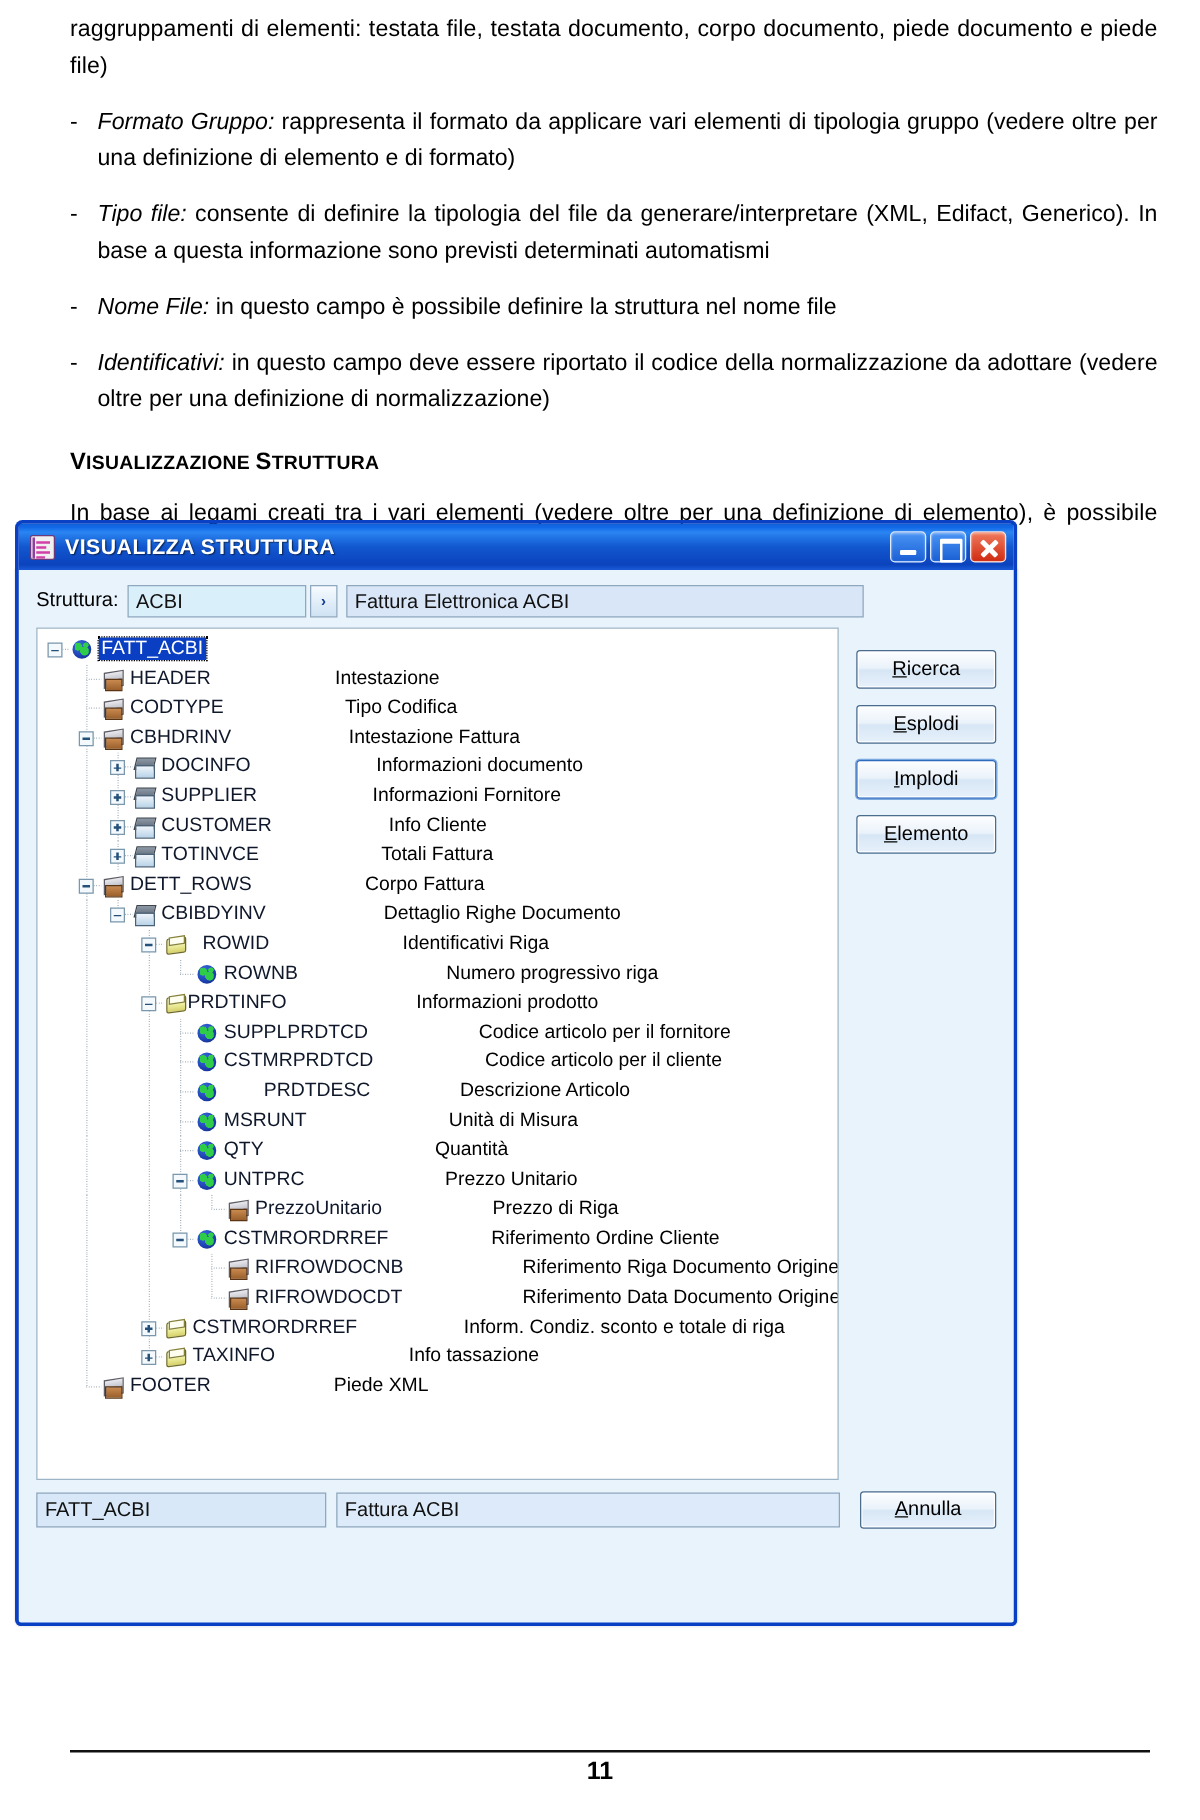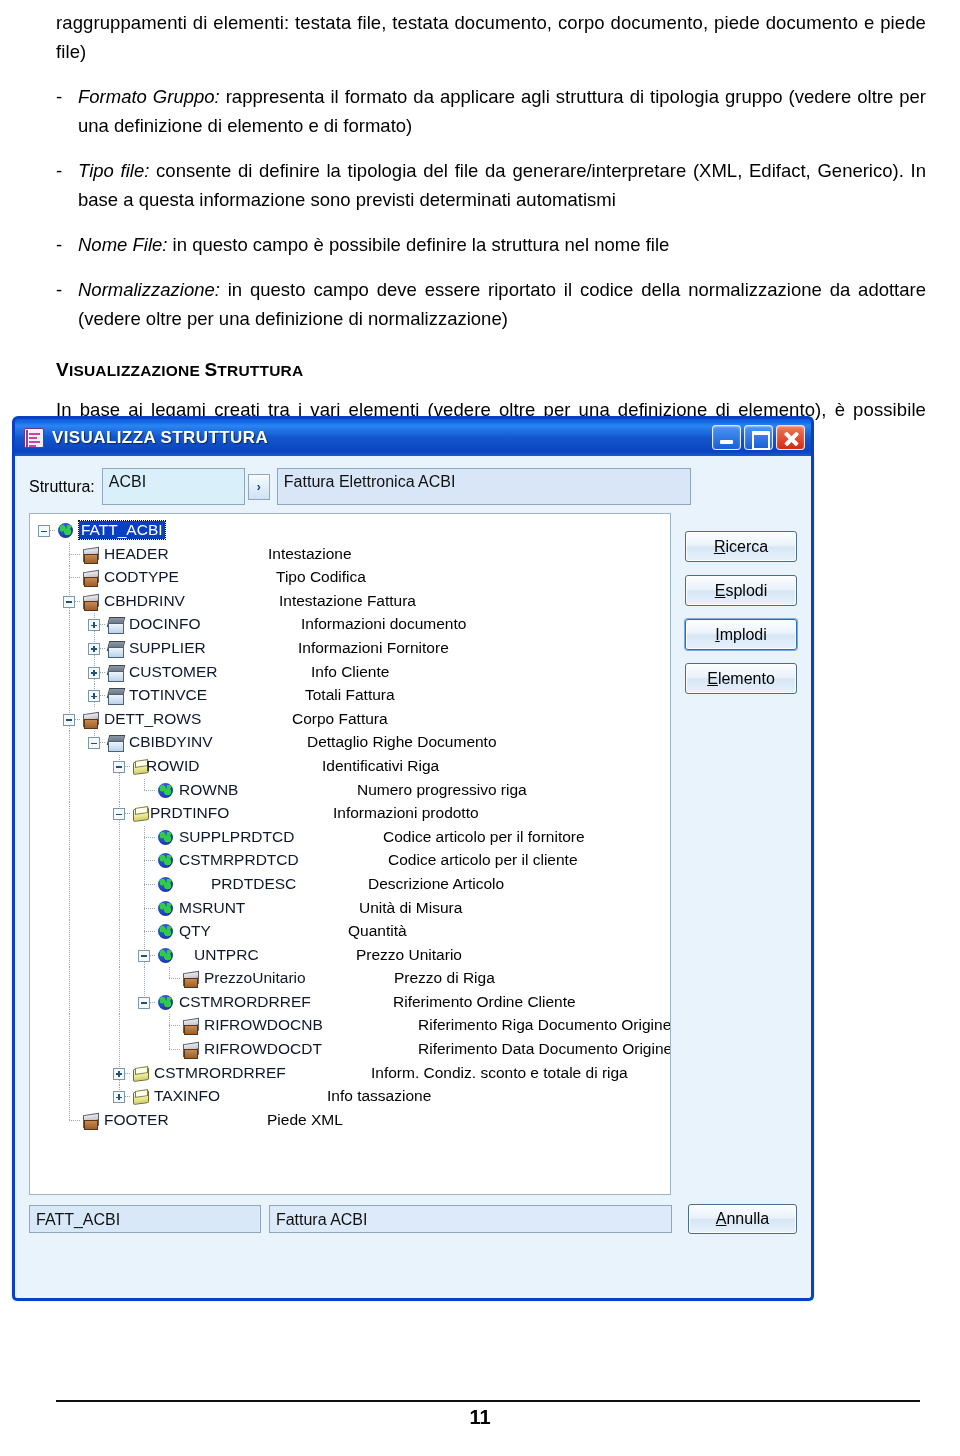--- a/index.html
+++ b/index.html
@@ -126,21 +126,21 @@
   .struttura-row {
     display:flex; align-items:center;
     padding:12px 0 8px 14px;
   }
   .struttura-label { font-size:16px; margin-right:7px; white-space:nowrap; }
   .fld {
     border:1px solid #8fa8bd;
     background:#dceefb;
     font-size:16px;
     padding:2px 6px;
-    height:37px;
+    height:26px;
     line-height:21px;
     color:#111;
     overflow:hidden;
     white-space:nowrap;
   }
   .fld.code { width:143px; background:#d9f0fb; }
   .fld.desc { width:414px; background:#d9e6f7; margin-left:7px; }
   .lookup-btn {
     width:22px; height:26px;
     border:1px solid #8fa8bd;
@@ -299,36 +299,36 @@
 </style>
 </head>
 <body>
 
 <div class="doc">
 
   <p class="para">raggruppamenti di elementi: testata file, testata documento, corpo documento, piede documento e piede file)</p>
 
   <div class="bullet-row">
     <div class="bullet-dash">-</div>
-    <div class="bullet-body"><span class="it">Formato Gruppo:</span><span> rappresenta il formato da applicare agli struttura di tipologia gruppo (vedere oltre per una definizione di elemento e di formato)</span></div>
+    <div class="bullet-body"><span class="it">Formato Gruppo:</span><span> rappresenta il formato da applicare vari elementi di tipologia gruppo (vedere oltre per una definizione di elemento e di formato)</span></div>
   </div>
 
   <div class="bullet-row">
     <div class="bullet-dash">-</div>
     <div class="bullet-body"><span class="it">Tipo file:</span><span> consente di definire la tipologia del file da generare/interpretare (XML, Edifact, Generico). In base a questa informazione sono previsti determinati automatismi</span></div>
   </div>
 
   <div class="bullet-row">
     <div class="bullet-dash">-</div>
     <div class="bullet-body nojust"><span class="it">Nome File:</span><span> in questo campo è possibile definire la struttura nel nome file</span></div>
   </div>
 
   <div class="bullet-row">
     <div class="bullet-dash">-</div>
-    <div class="bullet-body"><span class="it">Normalizzazione:</span><span> in questo campo deve essere riportato il codice della normalizzazione da adottare (vedere oltre per una definizione di normalizzazione)</span></div>
+    <div class="bullet-body"><span class="it">Identificativi:</span><span> in questo campo deve essere riportato il codice della normalizzazione da adottare (vedere oltre per una definizione di normalizzazione)</span></div>
   </div>
 
   <h2 class="section"><span>V</span><span class="sc">ISUALIZZAZIONE </span><span>S</span><span class="sc">TRUTTURA</span></h2>
 
   <p class="para">In base ai legami creati tra i vari elementi (vedere oltre per una definizione di elemento), è possibile visualizzare la struttura in modalità Treeview.</p>
 </div>
 
 <div class="xpwin">
 
   <div class="titlebar">
@@ -436,21 +436,21 @@
           <span class="ico page" style="position: absolute; left: 76px; top: 3px;"></span>
           <span class="tname" style="position: absolute; left: 99px; top: 2px;">CBIBDYINV</span>
           <span class="tdesc" style="left: 277px;">Dettaglio Righe Documento</span>
         </div>
         <div class="trow">
           <span class="vline" style="left: 39px;"></span>
           <span class="vline" style="left: 89px;"></span>
           <span class="hline" style="left: 89px; width: 12px;"></span>
           <span class="tog" style="left: 83px;"></span>
           <span class="ico rec" style="position: absolute; left: 101px; top: 3px;"></span>
-          <span class="tname" style="position: absolute; left: 116px; top: 2px;">ROWID</span>
+          <span class="tname" style="position: absolute; left: 132px; top: 2px;">ROWID</span>
           <span class="tdesc" style="left: 292px;">Identificativi Riga</span>
         </div>
         <div class="trow">
           <span class="vline" style="left: 39px;"></span>
           <span class="vline" style="left: 89px;"></span>
           <span class="vline" style="left: 114px; height: 12px;"></span>
           <span class="hline" style="left: 114px; width: 12px;"></span>
           <span class="ico globe" style="position: absolute; left: 126px; top: 3px;"></span>
           <span class="tname" style="position: absolute; left: 149px; top: 2px;">ROWNB</span>
           <span class="tdesc" style="left: 327px;">Numero progressivo riga</span>
@@ -509,21 +509,21 @@
           <span class="tname" style="position: absolute; left: 149px; top: 2px;">QTY</span>
           <span class="tdesc" style="left: 318px;">Quantità</span>
         </div>
         <div class="trow">
           <span class="vline" style="left: 39px;"></span>
           <span class="vline" style="left: 89px;"></span>
           <span class="vline" style="left: 114px;"></span>
           <span class="hline" style="left: 114px; width: 12px;"></span>
           <span class="tog" style="left: 108px;"></span>
           <span class="ico globe" style="position: absolute; left: 126px; top: 3px;"></span>
-          <span class="tname" style="position: absolute; left: 164px; top: 2px;">UNTPRC</span>
+          <span class="tname" style="position: absolute; left: 149px; top: 2px;">UNTPRC</span>
           <span class="tdesc" style="left: 326px;">Prezzo Unitario</span>
         </div>
         <div class="trow">
           <span class="vline" style="left: 39px;"></span>
           <span class="vline" style="left: 89px;"></span>
           <span class="vline" style="left: 114px;"></span>
           <span class="vline" style="left: 139px; height: 12px;"></span>
           <span class="hline" style="left: 139px; width: 12px;"></span>
           <span class="ico box" style="position: absolute; left: 151px; top: 3px;"></span>
           <span class="tname" style="position: absolute; left: 174px; top: 2px;">PrezzoUnitario</span>

